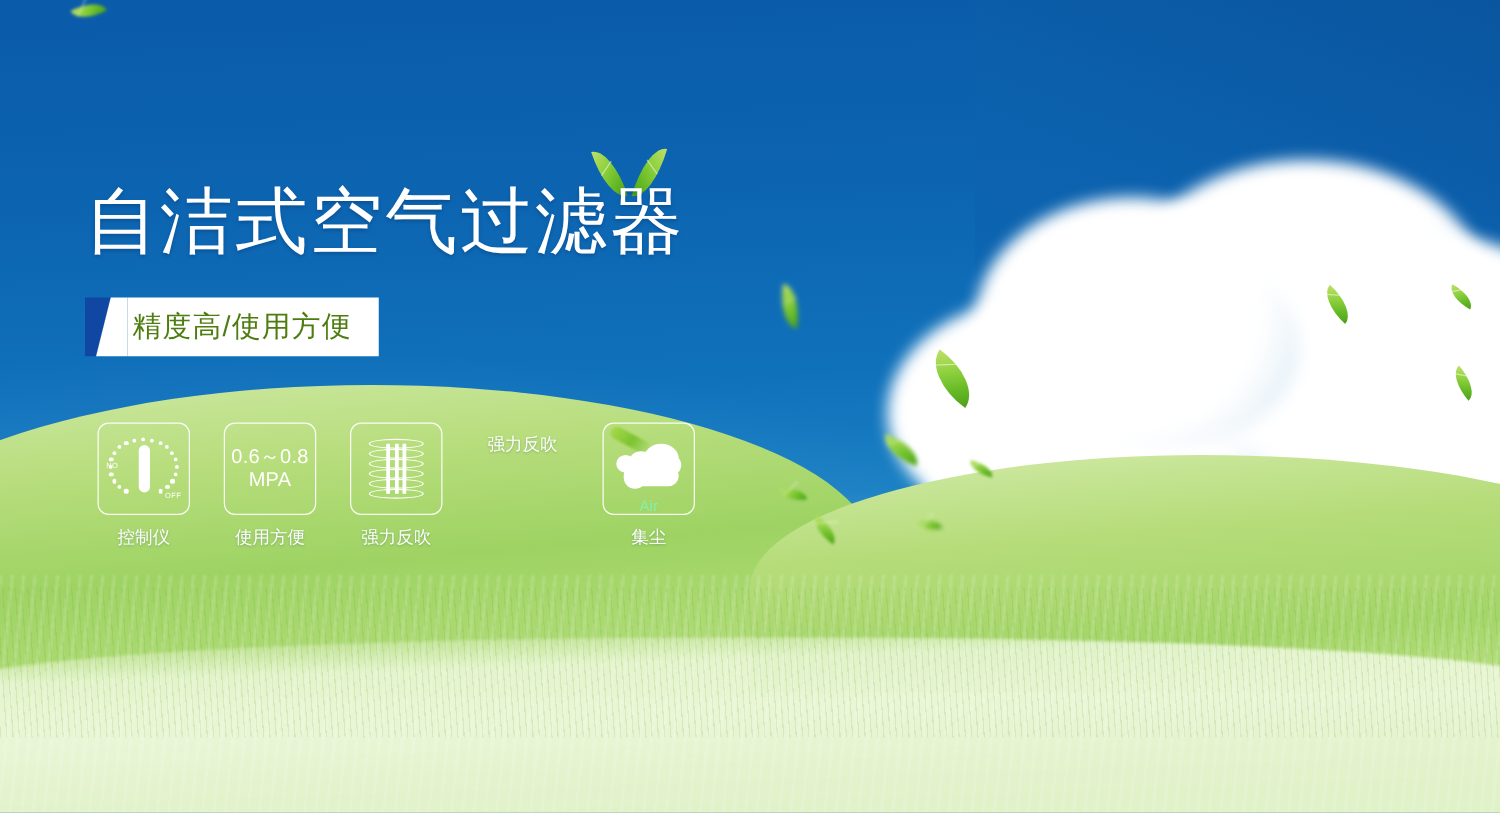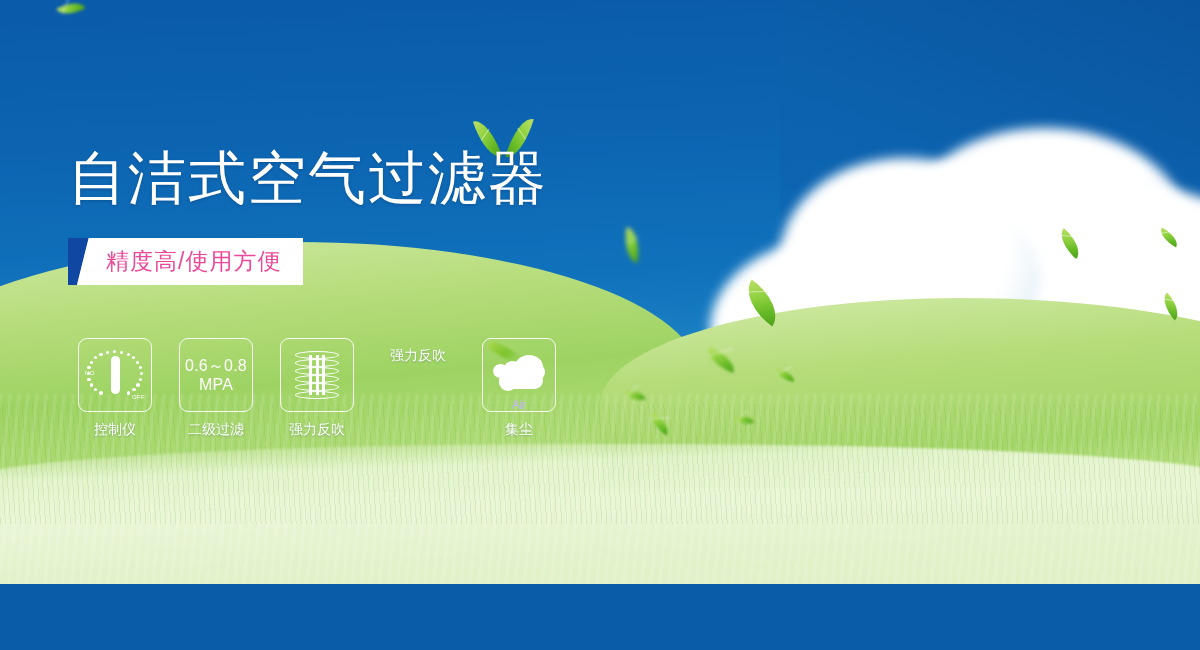--- a/index.html
+++ b/index.html
@@ -1,19 +1,19 @@
 <!DOCTYPE html>
 <html><head>
 <meta charset="utf-8">
 <style>
   * { margin:0; padding:0; box-sizing:border-box; }
   html,body { width:1200px; height:650px; overflow:hidden; background:#0b5ca8; }
   body { font-family:"Liberation Sans","DejaVu Sans",sans-serif; }
 
-  .banner{ position:relative; width:1200px; height:584px; overflow:hidden; }
+  .banner{ position:relative; width:1200px; height:650px; overflow:hidden; }
 
   
   .sky{
     position:absolute; inset:0;
     background:
       radial-gradient(120% 90% at 18% 95%, rgba(150,200,235,.55) 0%, rgba(120,180,225,.20) 32%, rgba(0,0,0,0) 58%),
       linear-gradient(178deg, #0a5ba9 0%, #0c63b0 22%, #1071bb 46%, #1c85c6 66%, #3fa0d4 82%, #8cc6e4 94%, #bcdcec 100%);
   }
   .sky-right-deep{
     position:absolute; top:0; right:0; width:420px; height:300px;
@@ -101,21 +101,21 @@
 
   
   .subbar{ position:absolute; left:68px; top:238px; height:47px; display:flex; align-items:stretch; }
   .sub-a{
     background:#0f47a3; color:#ffffff;
     display:flex; align-items:center; padding:0 20px 0 18px;
     font-size:23px; letter-spacing:1px;
   }
   .sub-slant{ width:34px; background:linear-gradient(104deg, #0f47a3 0 44%, #ffffff 46% 100%); }
   .sub-b{
-    background:#ffffff; color:#ec4899;
+    background:#ffffff; color:#4d7c0f;
     display:flex; align-items:center; padding:0 22px 0 4px;
     font-size:23px; letter-spacing:1px;
   }
 
   
   .features{ position:absolute; left:78px; top:338px; display:flex; gap:27px; }
   .feat{ width:74px; display:flex; flex-direction:column; align-items:center; }
   .feat-box{
     width:74px; height:74px; border:1.6px solid rgba(255,255,255,.92); border-radius:9px;
     display:flex; flex-direction:column; align-items:center; justify-content:center;
@@ -140,21 +140,21 @@
     border:1.8px solid #fff; }
   .coil .bar{ position:absolute; top:4px; width:3px; height:40px; background:#fff; }
 
   
   .airicon{ position:relative; width:56px; height:44px; }
   .airicon .c{ position:absolute; background:#fff; border-radius:50%; }
   .airicon .base{ position:absolute; left:8px; bottom:8px; width:44px; height:17px; background:#fff; border-radius:9px; }
   .airicon .streak{ position:absolute; left:-4px; top:-6px; width:34px; height:10px;
     background:linear-gradient(100deg,#a8d94e 0%,#7cc42f 55%,rgba(124,196,47,0) 100%);
     transform:rotate(28deg); border-radius:6px; filter:blur(1px); }
-  .airicon .airtxt{ position:absolute; left:0; right:0; bottom:-15px; text-align:center; font-size:12px; color:#c4b5fd; }
+  .airicon .airtxt{ position:absolute; left:0; right:0; bottom:-15px; text-align:center; font-size:12px; color:#86efac; }
 </style>
 </head>
 <body>
 
 <div class="banner">
 
   <div class="sky"></div>
   <div class="sky-right-deep"></div>
 
   <div class="big-cloud">
@@ -252,21 +252,21 @@
       <div class="feat-label">控制仪</div>
     </div>
 
     <div class="feat">
       <div class="feat-box">
         <div class="feat-txt">
           <div>0.6～0.8</div>
           <div>MPA</div>
         </div>
       </div>
-      <div class="feat-label">二级过滤</div>
+      <div class="feat-label">使用方便</div>
     </div>
 
     <div class="feat">
       <div class="feat-box">
         <div class="coil">
           <div class="bar" style="left:14px;"></div>
           <div class="bar" style="left:20.5px;"></div>
           <div class="bar" style="left:27px;"></div>
           <div class="ring" style="top:0px;"></div>
           <div class="ring" style="top:8px;"></div>

